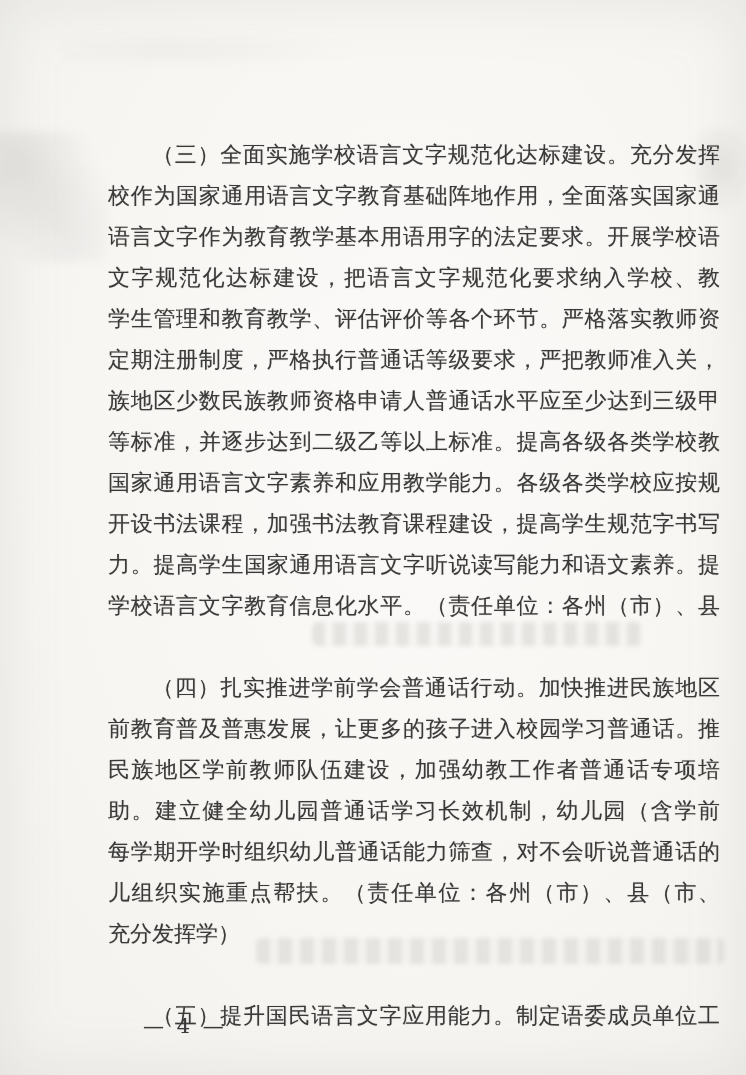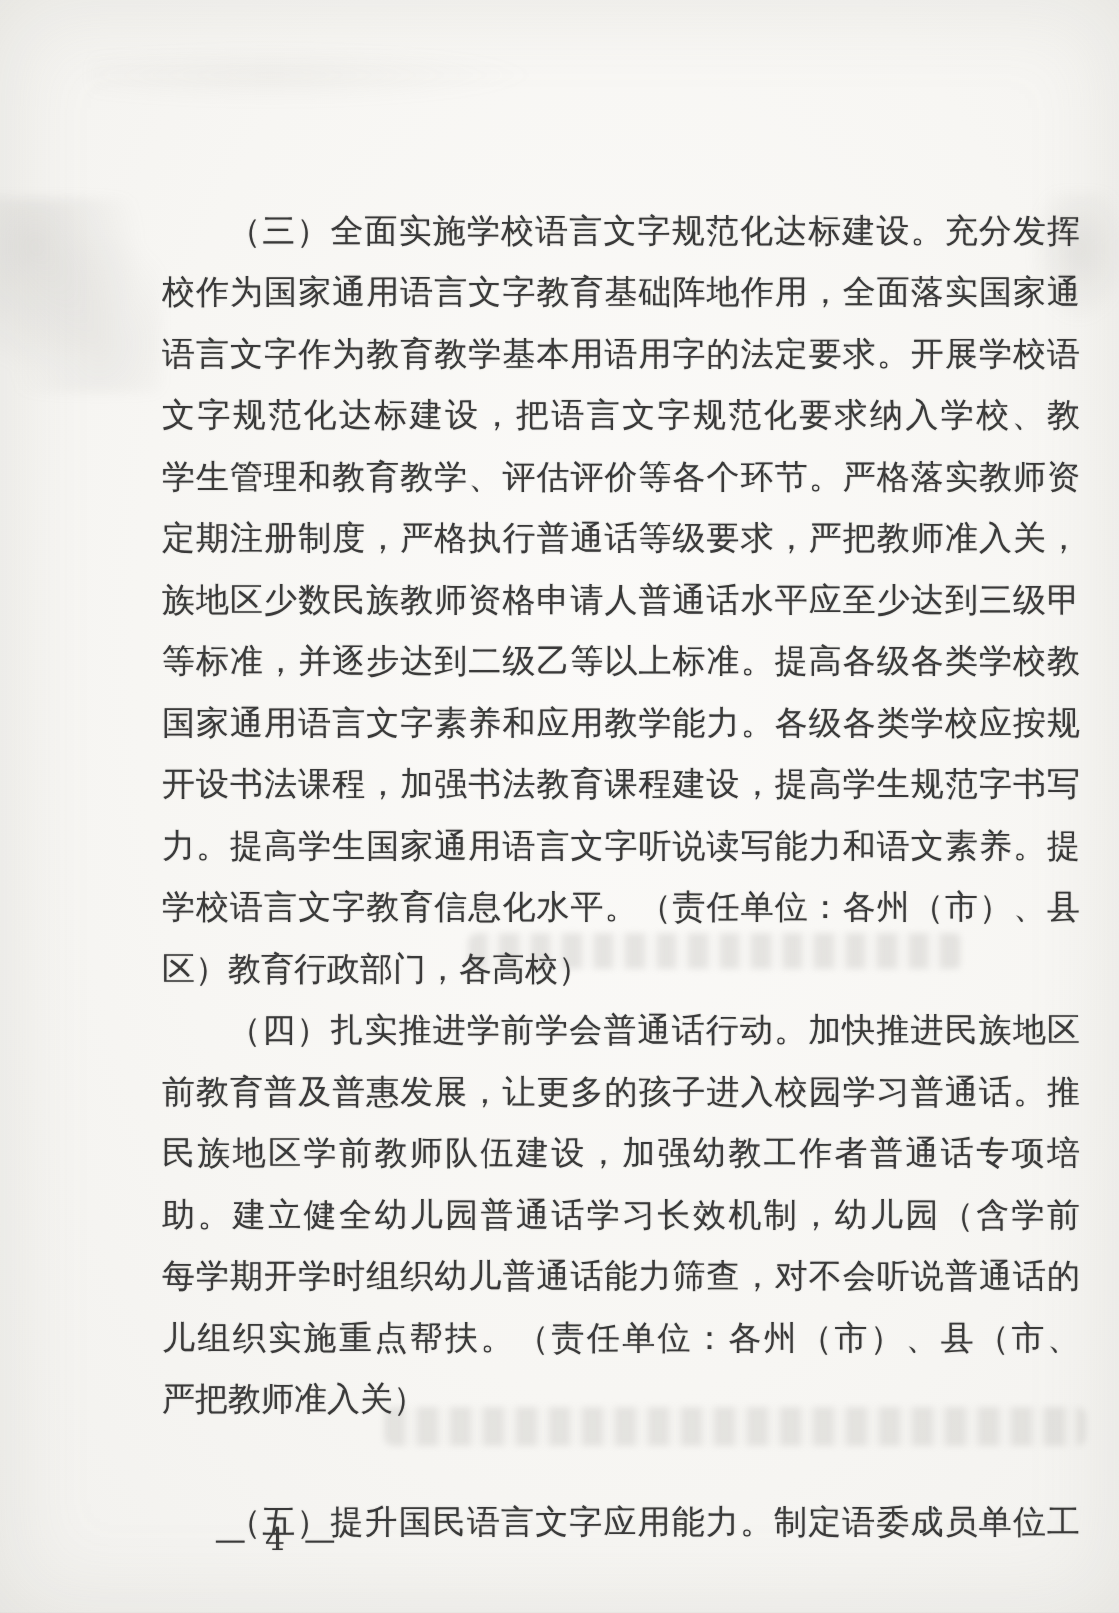--- a/index.html
+++ b/index.html
@@ -105,31 +105,30 @@
     <div class="line">语言文字作为教育教学基本用语用字的法定要求。开展学校语言</div>
     <div class="line">文字规范化达标建设，把语言文字规范化要求纳入学校、教师、</div>
     <div class="line">学生管理和教育教学、评估评价等各个环节。严格落实教师资格</div>
     <div class="line">定期注册制度，严格执行普通话等级要求，严把教师准入关，民</div>
     <div class="line">族地区少数民族教师资格申请人普通话水平应至少达到三级甲</div>
     <div class="line">等标准，并逐步达到二级乙等以上标准。提高各级各类学校教师</div>
     <div class="line">国家通用语言文字素养和应用教学能力。各级各类学校应按规定</div>
     <div class="line">开设书法课程，加强书法教育课程建设，提高学生规范字书写能</div>
     <div class="line">力。提高学生国家通用语言文字听说读写能力和语文素养。提升</div>
     <div class="line">学校语言文字教育信息化水平。（责任单位：各州（市）、县（市、</div>
-    <div class="line short">区）教育行政部门，各高校）</div>
   </div>
 
   <div class="text-block para-4">
     <div class="line indent">（四）扎实推进学前学会普通话行动。加快推进民族地区学</div>
     <div class="line">前教育普及普惠发展，让更多的孩子进入校园学习普通话。推进</div>
     <div class="line">民族地区学前教师队伍建设，加强幼教工作者普通话专项培训，</div>
     <div class="line">助。建立健全幼儿园普通话学习长效机制，幼儿园（含学前班）</div>
     <div class="line">每学期开学时组织幼儿普通话能力筛查，对不会听说普通话的幼</div>
     <div class="line">儿组织实施重点帮扶。（责任单位：各州（市）、县（市、区）</div>
-    <div class="line short">严把教师准入关）</div>
+    <div class="line short">充分发挥学）</div>
   </div>
 
   <div class="text-block para-5">
     <div class="line indent">（五）提升国民语言文字应用能力。制定语委成员单位工作</div>
   </div>
 
   <div class="footer">— 4 —</div>
 
 </div>
 

